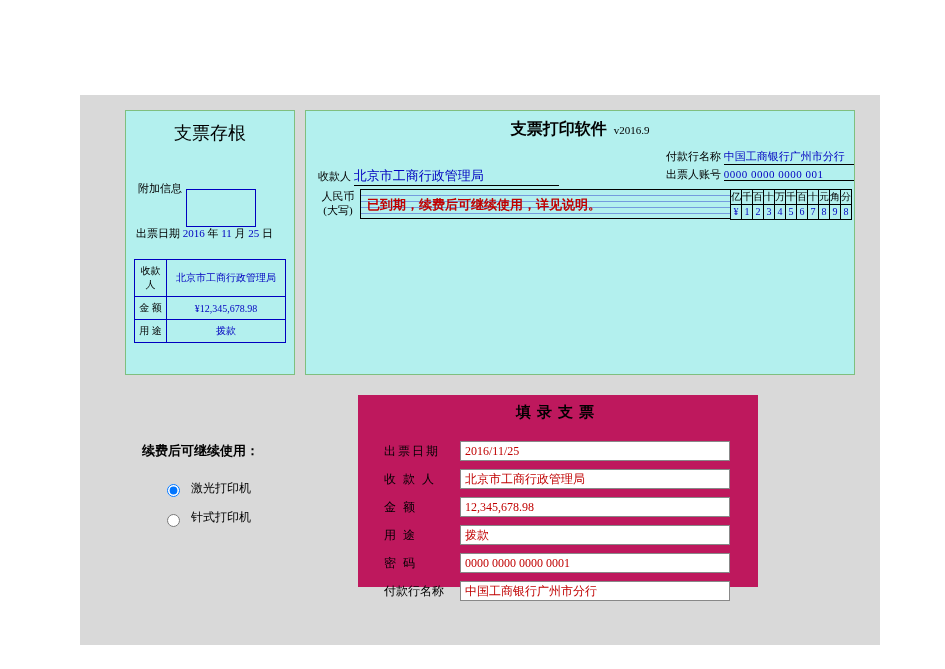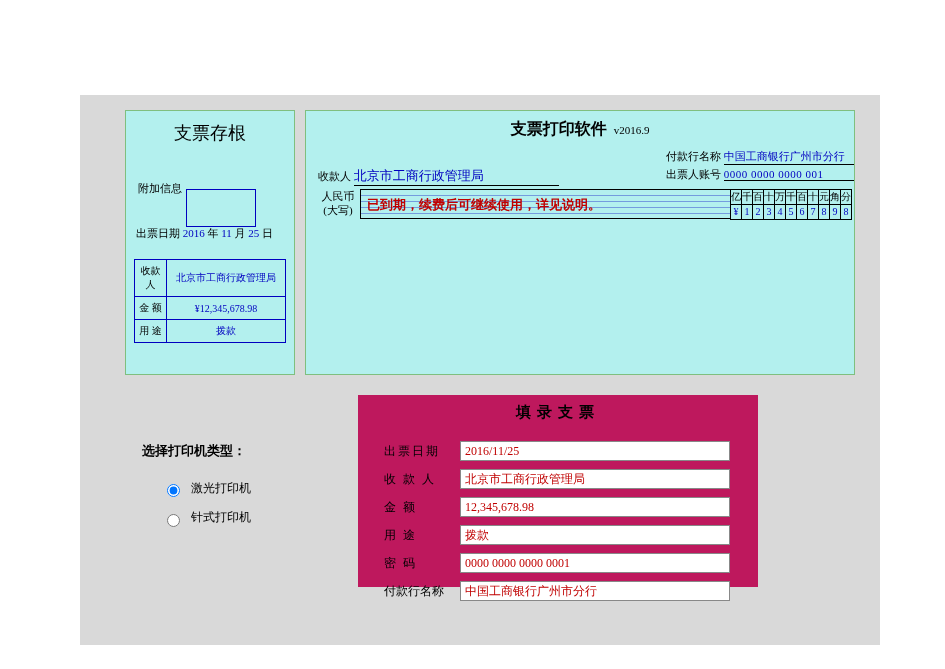--- a/index.html
+++ b/index.html
@@ -386,21 +386,21 @@
       </tr>
       <tr>
         <td class="flbl" style="letter-spacing:0">付款行名称</td>
         <td><input value="中国工商银行广州市分行" style=""></td>
       </tr>
     </tbody>
       </table>
   </div>
 
   <div class="printer">
-    <div class="ptitle">选择打印机类型：</div>
+    <div class="ptitle">续费后可继续使用：</div>
     <label>
       <input type="radio" name="ptype" checked="" style="">
       <span>激光打印机</span>
     </label>
     <label>
       <input type="radio" name="ptype" style="">
       <span>针式打印机</span>
     </label>
   </div>
 </div>

